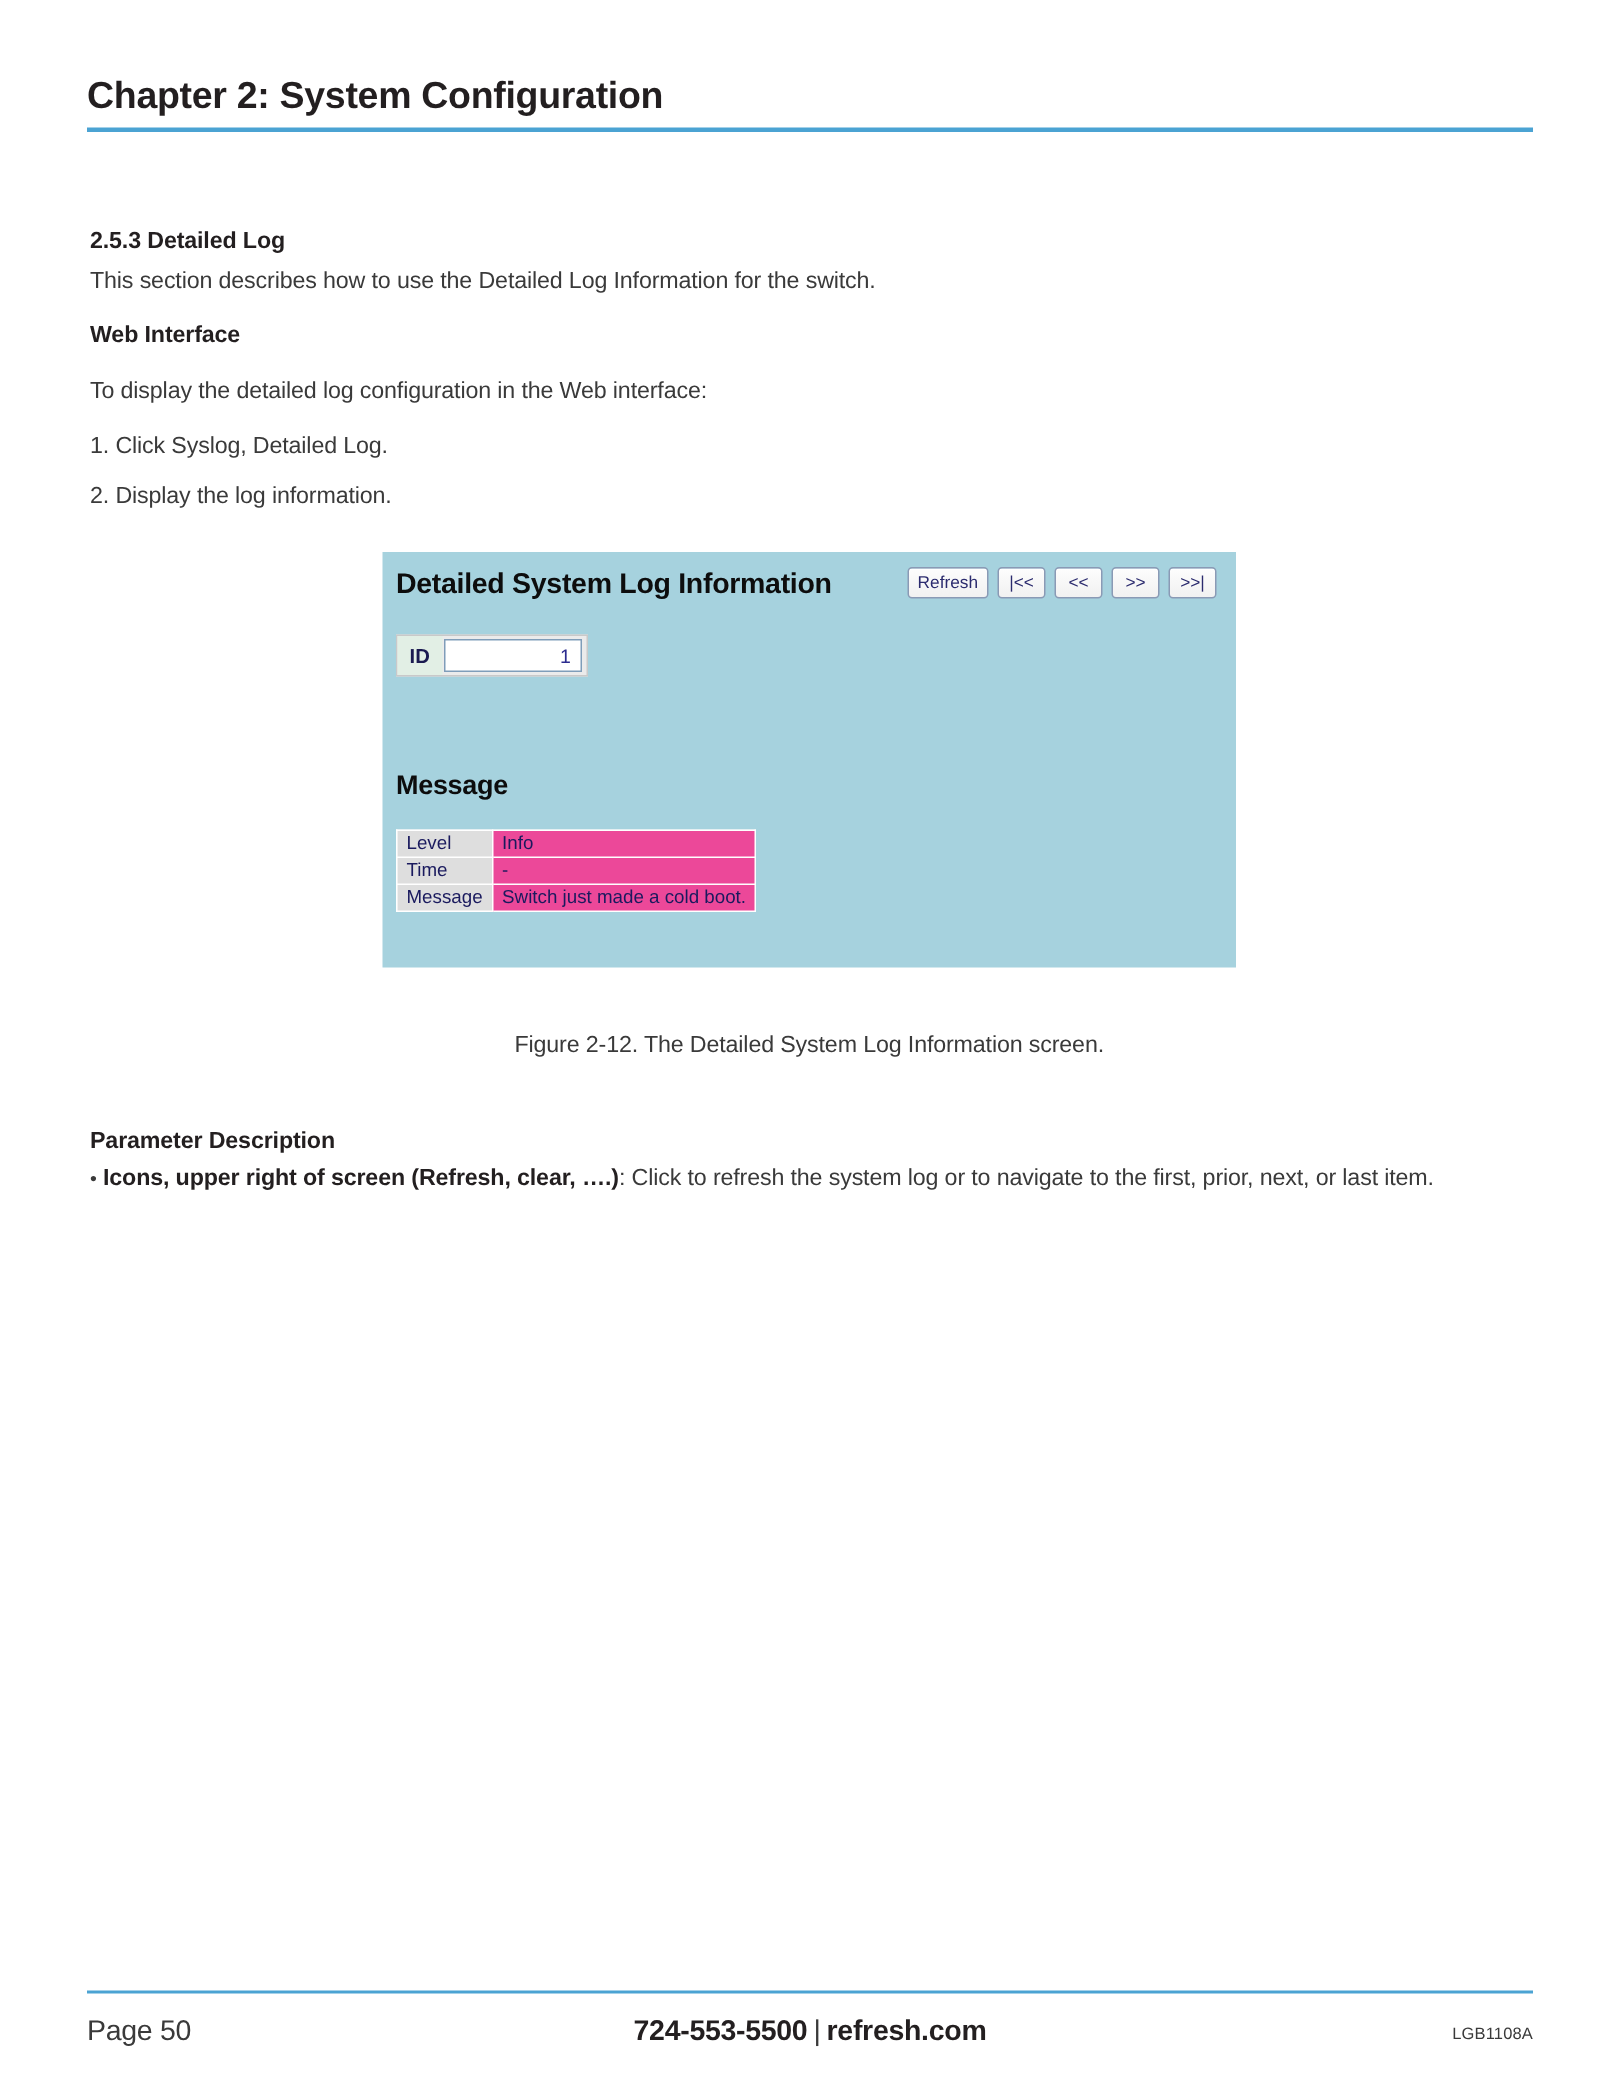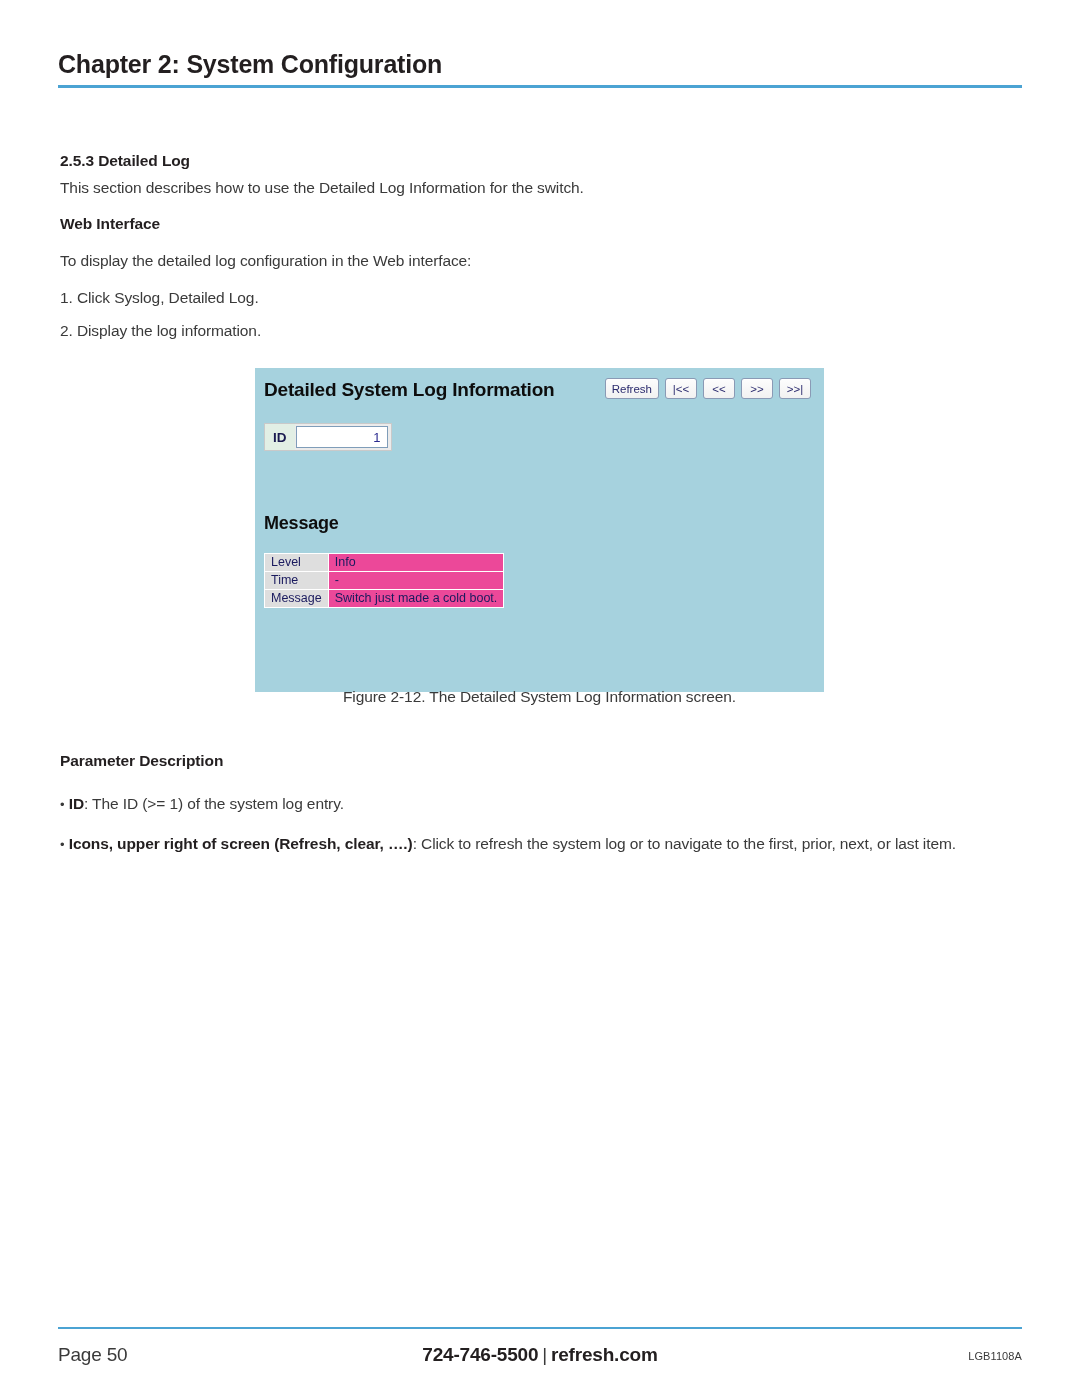--- a/index.html
+++ b/index.html
@@ -72,21 +72,21 @@
   }
 
   
   .figure-wrap {
     position: absolute;
     left: 255px;
     top: 368px;
   }
   .ui-panel {
     width: 569px;
-    height: 324px;
+    height: 277px;
     background: #a6d2de;
     position: relative;
     font-family: "Liberation Sans", sans-serif;
     padding-left: 46px;
   }
   .ui-titlebar {
     position: absolute;
     left: 9px;
     top: 10px;
     right: 9px;
@@ -206,21 +206,21 @@
     white-space: nowrap;
   }
 
   
   .params {
     position: absolute;
     left: 60px;
     top: 752px;
     width: 970px;
   }
-  .params .subhead { margin-bottom: 24px; }
+  .params .subhead { margin-bottom: 6px; }
   .bullet {
     font-size: 15.5px;
     color: #3a3a3a;
     margin: 0 0 19px 0;
     padding-left: 12px;
     text-indent: -12px;
     letter-spacing: -0.1px;
     line-height: 1.35;
   }
   .bullet .dot { font-size: 13px; }
@@ -328,32 +328,28 @@
       </tbody>
     </table>
 
   </div>
   <div class="fig-caption">Figure 2-12. The Detailed System Log Information screen.</div>
 </div>
 
 <div class="params">
   <div class="subhead">Parameter Description</div>
 
-  <div class="bullet">
-    <span class="dot">•</span>
-    <b>ID</b><span>: The ID (&gt;= 1) of the system log entry.</span>
-  </div>
 
 
   <div class="bullet wrap">
     <span class="dot">•</span>
     <b>Icons, upper right of screen (Refresh, clear, ….)</b><span>: Click to refresh the system log or to navigate to the first, prior, next, or last item.</span>
   </div>
 </div>
 
 <div class="footer-rule"></div>
 <div class="footer">
   <div class="footer-page">Page 50</div>
   <div class="footer-center">
-    <span class="phone">724-746-5500</span><span class="bar">|</span><span class="site">refresh.com</span>
+    <span class="phone">724-553-5500</span><span class="bar">|</span><span class="site">refresh.com</span>
   </div>
   <div class="footer-part">LGB1108A</div>
 </div>
 
 </body></html>

